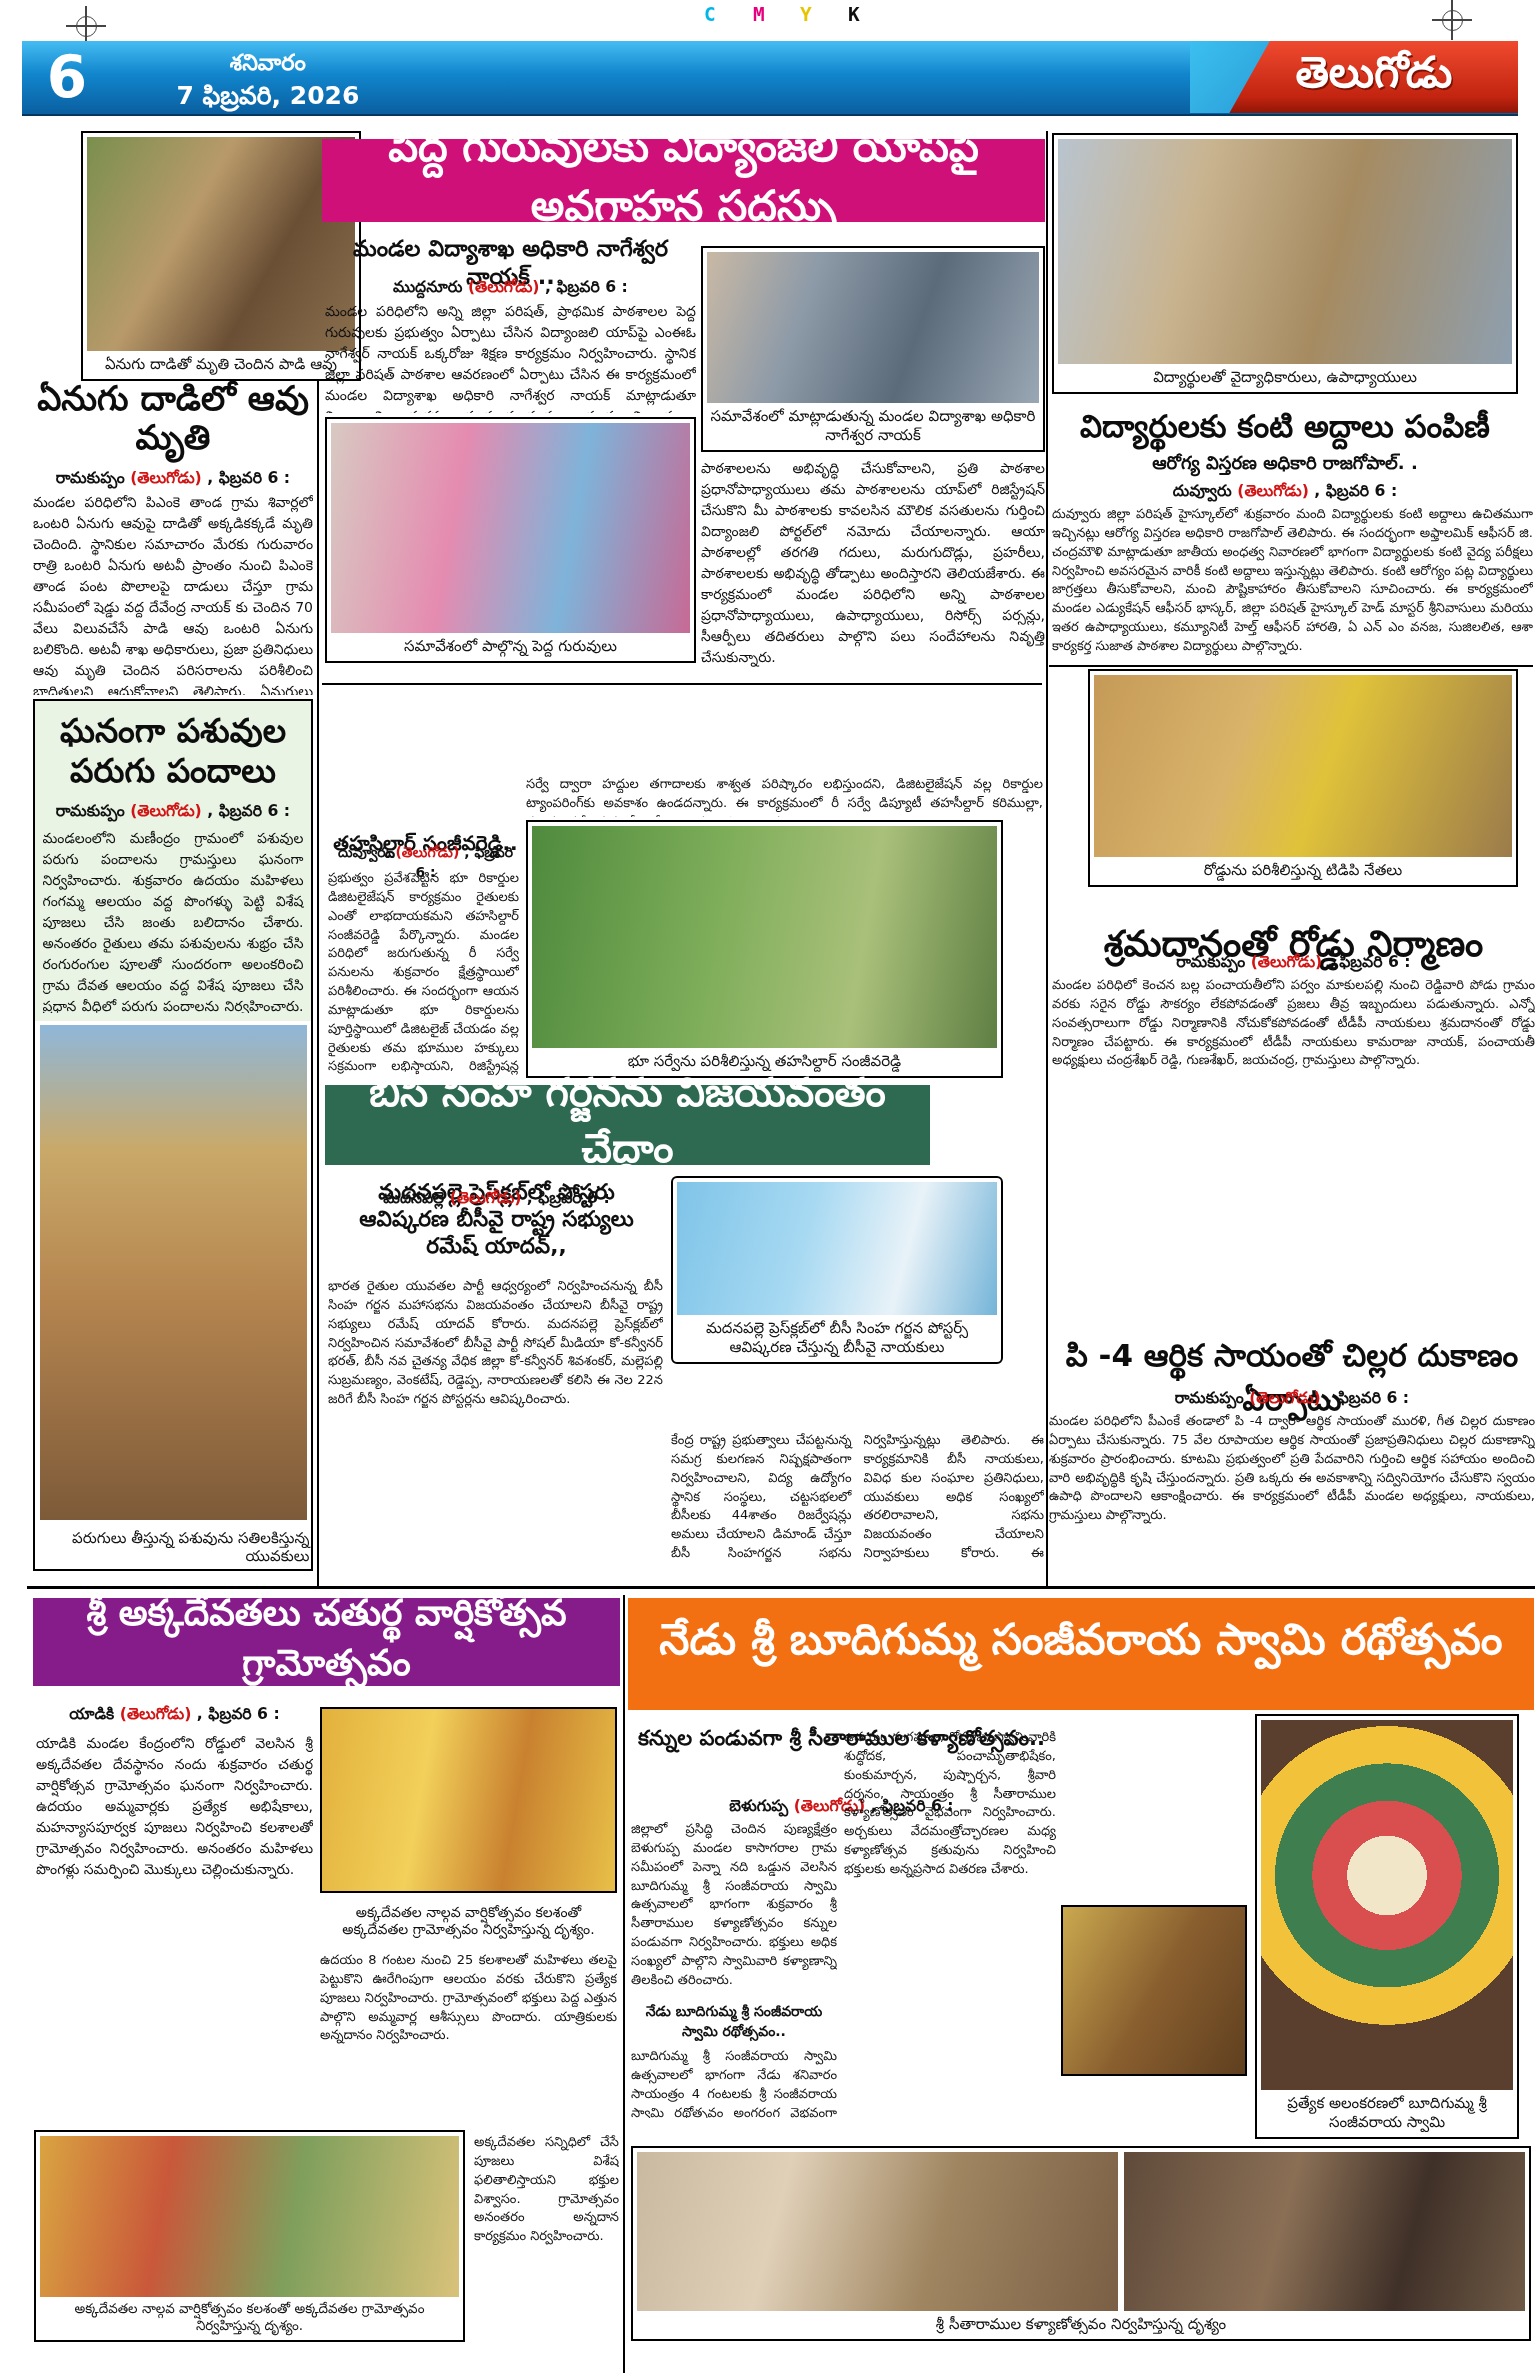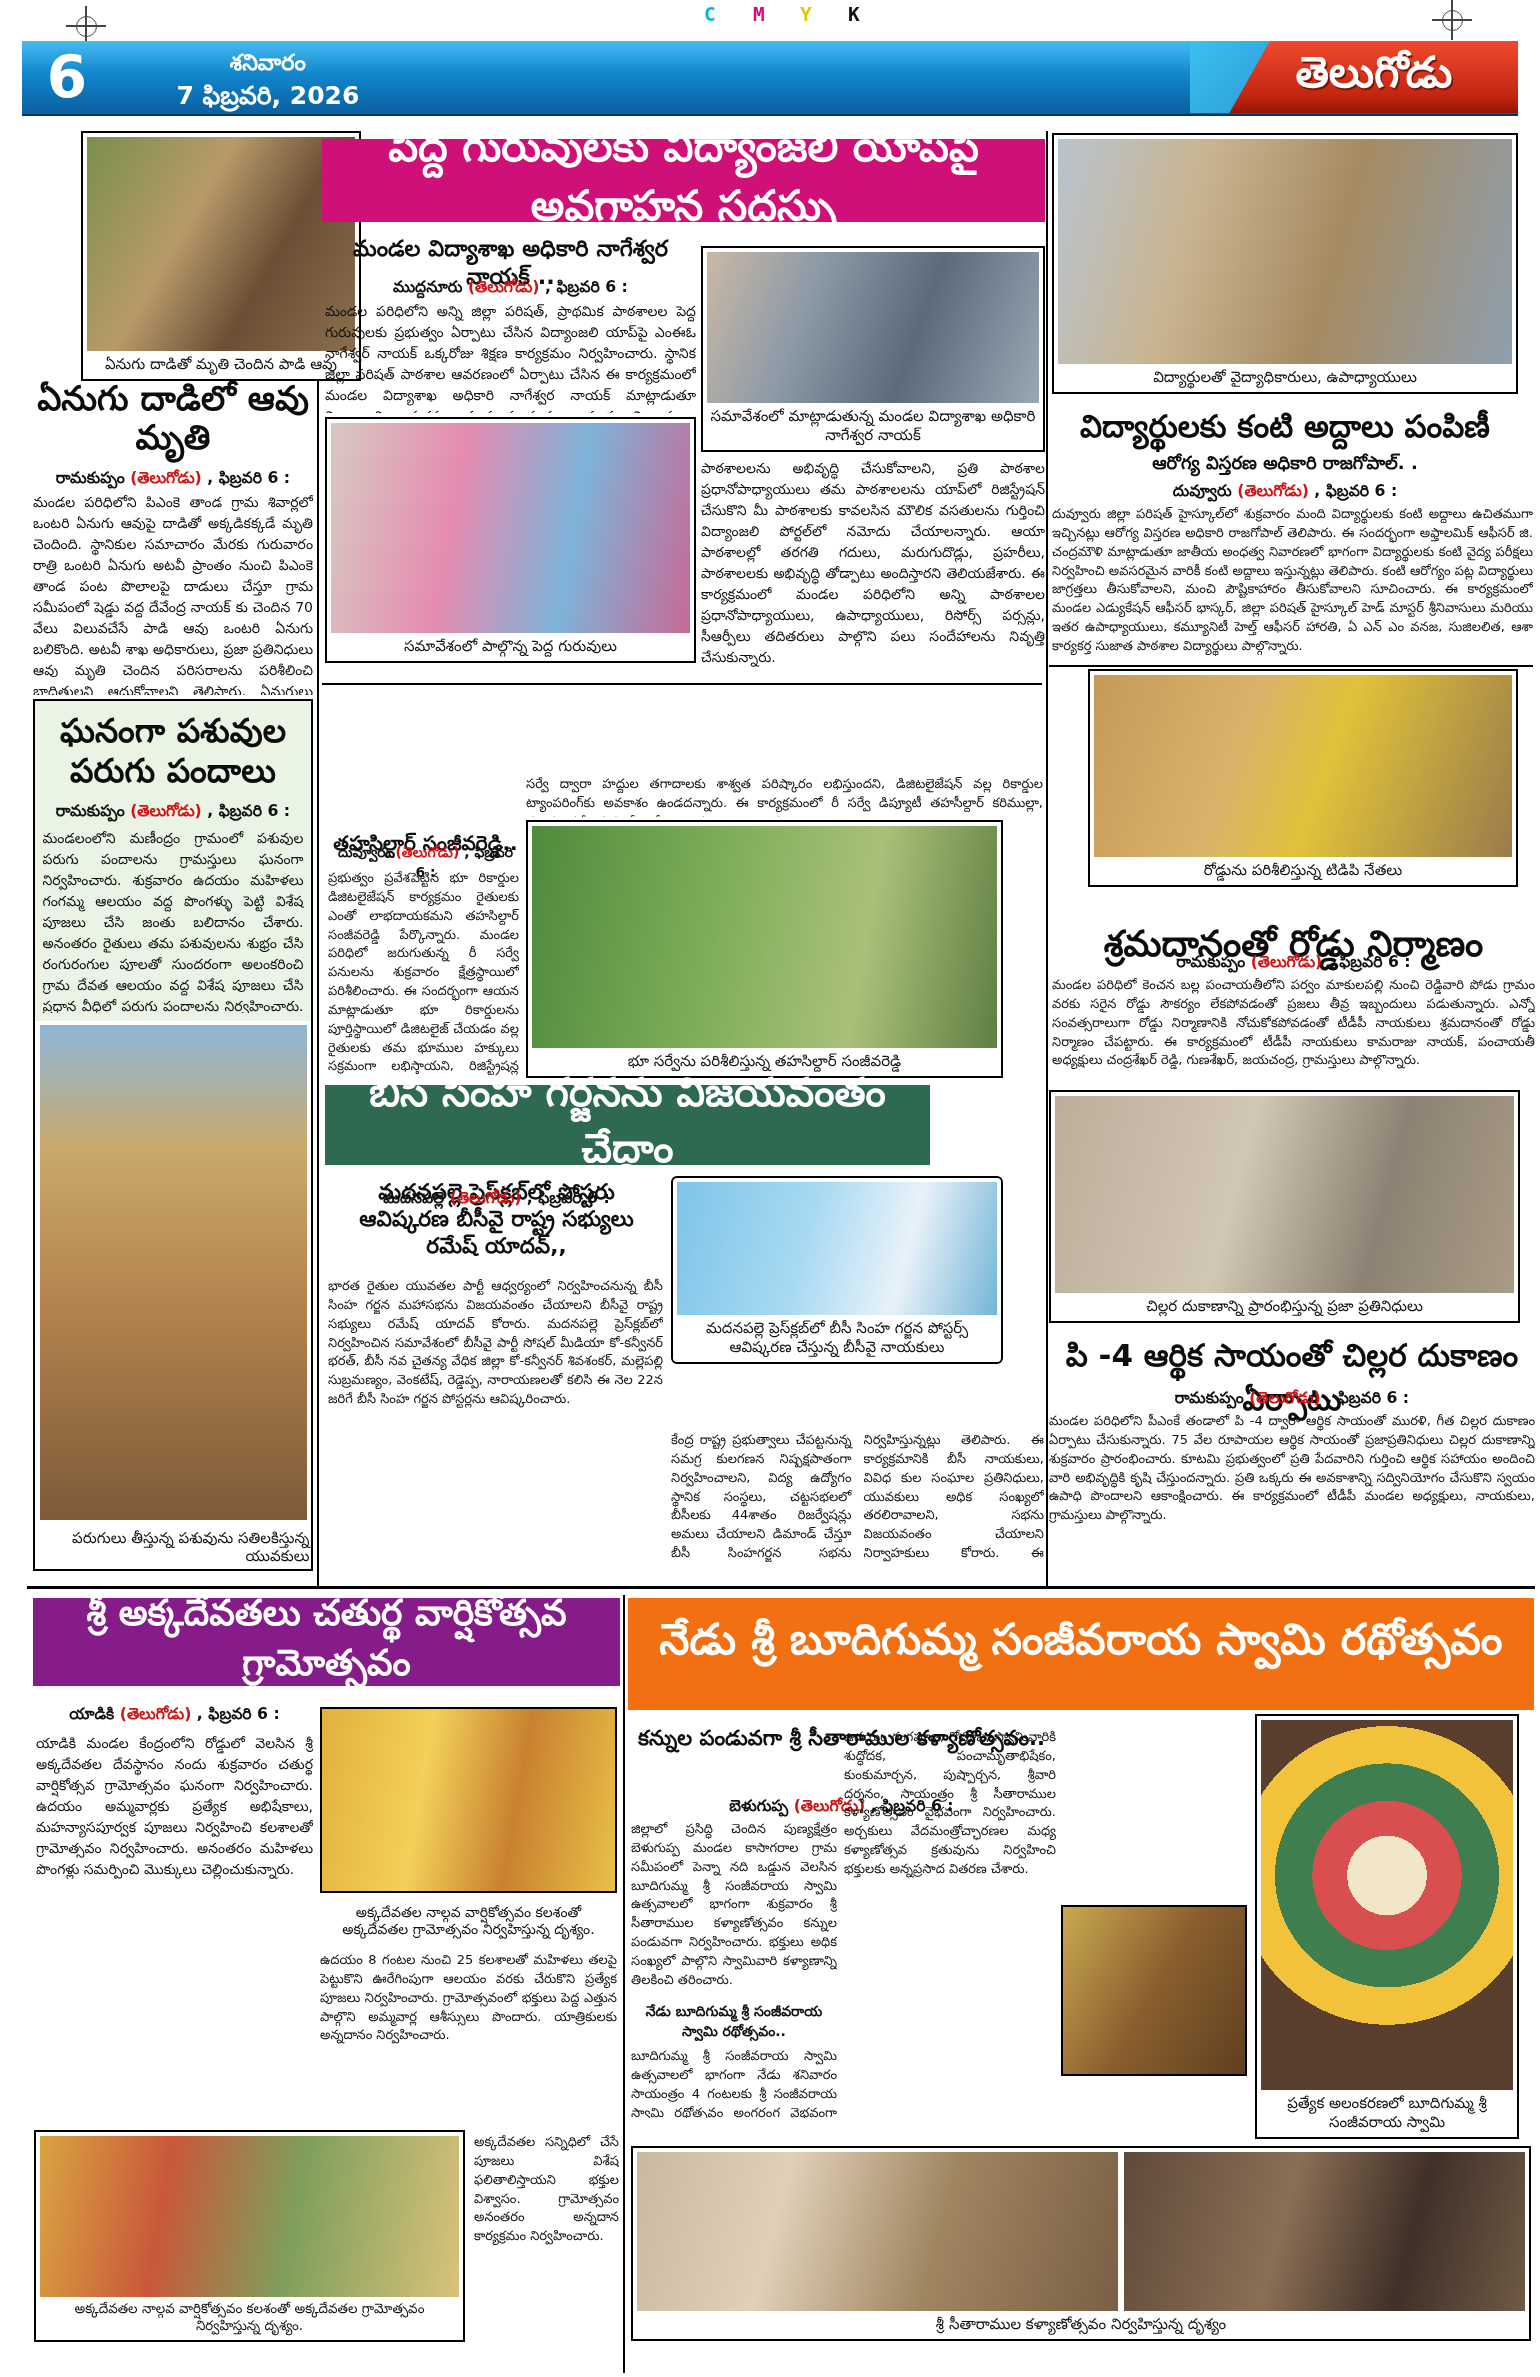--- a/index.html
+++ b/index.html
@@ -195,24 +195,20 @@
     <span class="dl-brand">(తెలుగోడు)</span>
     <span>, ఫిబ్రవరి 6 :</span>
   </div>
   <div class="abs body-sm" style="left:328px;top:1277px;width:335px;height:297px;">భారత రైతుల యువతల పార్టీ ఆధ్వర్యంలో నిర్వహించనున్న బీసీ సింహ గర్జన మహాసభను విజయవంతం చేయాలని బీసీవై రాష్ట్ర సభ్యులు రమేష్ యాదవ్ కోరారు. మదనపల్లె ప్రెస్‌క్లబ్‌లో నిర్వహించిన సమావేశంలో బీసీవై పార్టీ సోషల్ మీడియా కో-కన్వీనర్ భరత్, బీసీ నవ చైతన్య వేధిక జిల్లా కో-కన్వీనర్ శివశంకర్, మల్లెపల్లి సుబ్రమణ్యం, వెంకటేష్, రెడ్డెప్ప, నారాయణలతో కలిసి ఈ నెల 22న జరిగే బీసీ సింహ గర్జన పోస్టర్లను ఆవిష్కరించారు.</div>
   <div class="abs pbox" style="left:671px;top:1176px;width:332px;height:188px;border-radius:6px;">
     <div class="pimg g-press"></div>
     <div class="pcap">మదనపల్లె ప్రెస్‌క్లబ్‌లో బీసీ సింహ గర్జన పోస్టర్స్ ఆవిష్కరణ చేస్తున్న బీసీవై నాయకులు</div>
   </div>
   <div class="abs body-sm" style="left:671px;top:1431px;width:373px;height:146px;column-count:2;column-gap:12px;">కేంద్ర రాష్ట్ర ప్రభుత్వాలు చేపట్టనున్న సమగ్ర కులగణన నిష్పక్షపాతంగా నిర్వహించాలని, విద్య ఉద్యోగం స్థానిక సంస్థలు, చట్టసభలలో బీసీలకు 44శాతం రిజర్వేషన్లు అమలు చేయాలని డిమాండ్ చేస్తూ బీసీ సింహగర్జన సభను నిర్వహిస్తున్నట్లు తెలిపారు. ఈ కార్యక్రమానికి బీసీ నాయకులు, వివిధ కుల సంఘాల ప్రతినిధులు, యువకులు అధిక సంఖ్యలో తరలిరావాలని, సభను విజయవంతం చేయాలని నిర్వాహకులు కోరారు. ఈ కార్యక్రమంలో బీసీ సంఘాల నాయకులు, కార్యకర్తలు పాల్గొన్నారు.</div>
 
-  <div class="abs pbox" style="left:1049px;top:1090px;width:471px;height:233px;">
-    <div class="pimg g-shop"></div>
-    <div class="pcap">చిల్లర దుకాణాన్ని ప్రారంభిస్తున్న ప్రజా ప్రతినిధులు</div>
-  </div>
   <div class="abs h-black" style="left:1049px;top:1337px;width:486px;font-size:31px;">పి -4 ఆర్థిక సాయంతో చిల్లర  దుకాణం ఏర్పాటు</div>
   <div class="abs dateline" style="left:1049px;top:1388px;width:486px;">
     <span class="dl-place">రామకుప్పం</span>
     <span class="dl-brand">(తెలుగోడు)</span>
     <span>, ఫిబ్రవరి 6 :</span>
   </div>
   <div class="abs body-sm" style="left:1049px;top:1412px;width:486px;height:168px;">మండల పరిధిలోని పీఎంకే తండాలో పి -4 ద్వారా ఆర్థిక సాయంతో మురళి, గీత చిల్లర దుకాణం ఏర్పాటు చేసుకున్నారు. 75 వేల రూపాయల ఆర్థిక సాయంతో ప్రజాప్రతినిధులు చిల్లర దుకాణాన్ని శుక్రవారం ప్రారంభించారు. కూటమి ప్రభుత్వంలో ప్రతి పేదవారిని గుర్తించి ఆర్థిక సహాయం అందించి వారి అభివృద్ధికి కృషి చేస్తుందన్నారు. ప్రతి ఒక్కరు ఈ అవకాశాన్ని సద్వినియోగం చేసుకొని స్వయం ఉపాధి పొందాలని ఆకాంక్షించారు. ఈ కార్యక్రమంలో టీడీపీ మండల అధ్యక్షులు, నాయకులు, గ్రామస్తులు పాల్గొన్నారు.</div>
 
   <div class="abs bar bar-purple" style="left:33px;top:1598px;width:587px;height:88px;">శ్రీ అక్కదేవతలు చతుర్థ వార్షికోత్సవ  గ్రామోత్సవం</div>
   <div class="abs" style="left:36px;top:1704px;width:277px;height:419px;">

